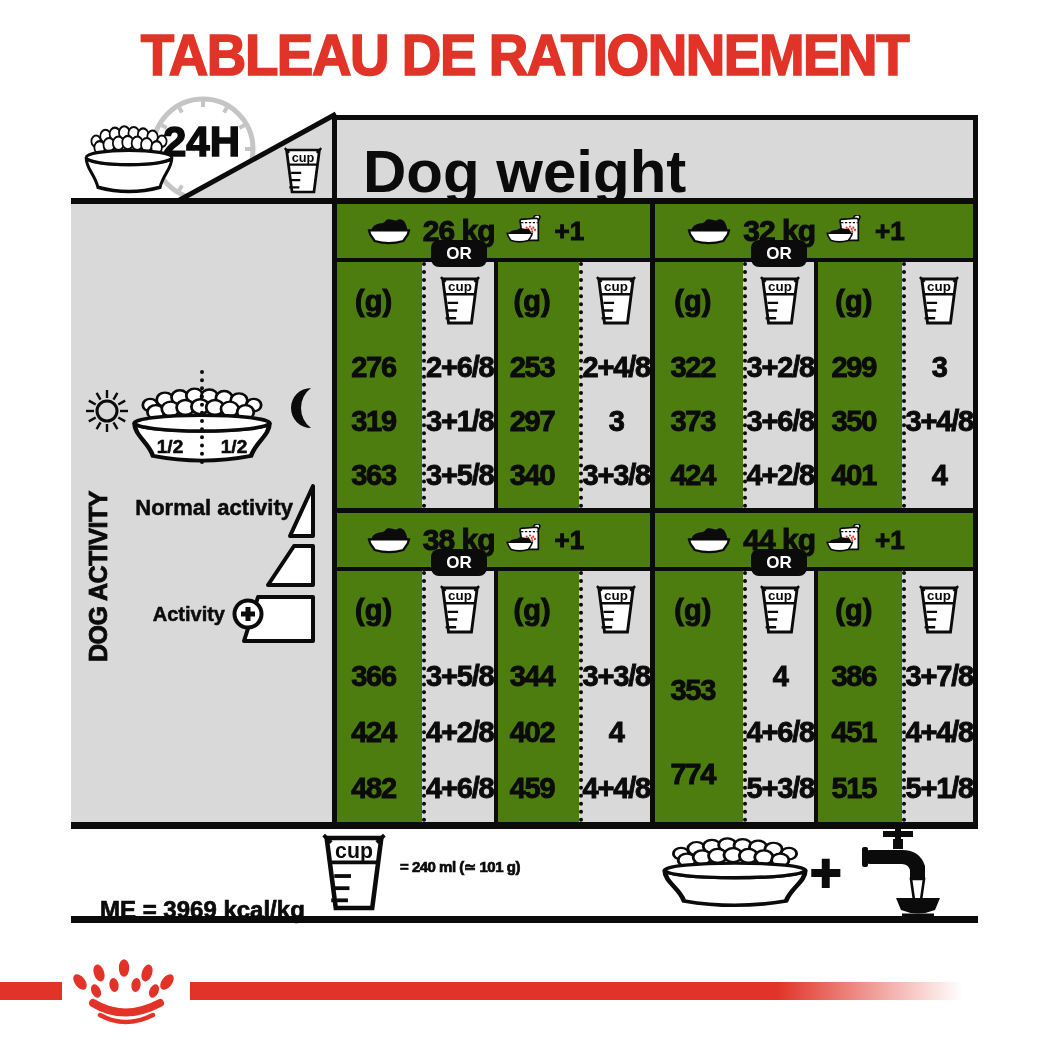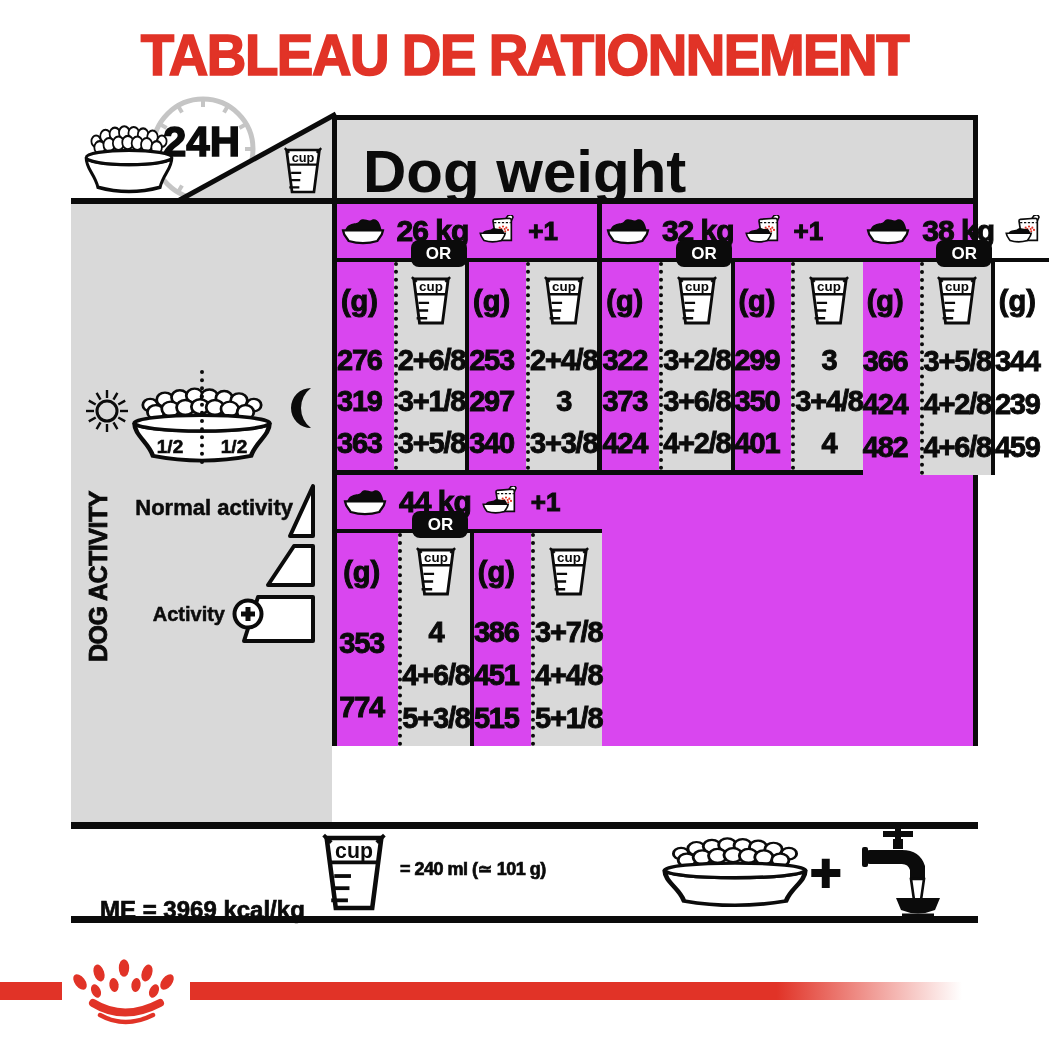--- a/index.html
+++ b/index.html
@@ -44,23 +44,23 @@
     font-size:25px;font-weight:900;white-space:nowrap;display:flex;align-items:center;
     -webkit-text-stroke:0.8px var(--ink);letter-spacing:-0.5px;
   }
   .normal-activity{left:125px;top:495px;width:168px;text-align:right;font-size:22px;font-weight:900;-webkit-text-stroke:0.5px var(--ink);}
   .activity-label{left:125px;top:603px;width:100px;text-align:right;font-size:20px;font-weight:900;-webkit-text-stroke:0.5px var(--ink);}
   .half{font-size:19px;font-weight:900;width:44px;text-align:center;-webkit-text-stroke:0.6px var(--ink);}
   .half-divider{left:200px;top:370px;height:94px;width:0;border-left:4px dotted var(--ink);}
 
   
   .table{
-    left:332px;top:204px;width:646px;height:542px;box-sizing:border-box;
+    left:332px;top:204px;width:646px;height:618px;box-sizing:border-box;
     border-left:5px solid var(--ink);border-right:5px solid var(--ink);
-    display:grid;grid-template-columns:1fr 1fr 1fr;grid-template-rows:1fr 1fr;background:#d946ef;
+    display:grid;grid-template-columns:1fr 1fr;grid-template-rows:1fr 1fr;background:#4d7c0f;
   }
   .section{position:relative;box-sizing:border-box;}
   .sec-tl,.sec-bl{border-right:5px solid var(--ink);}
   .sec-tl,.sec-tr{border-bottom:5px solid var(--ink);}
   .sec-header{
     height:58px;box-sizing:border-box;border-bottom:4px solid var(--ink);
     display:flex;align-items:center;justify-content:center;gap:10px;padding-right:38px;position:relative;
   }
   .wt{font-size:30px;font-weight:900;letter-spacing:-1px;-webkit-text-stroke:1px var(--ink);}
   .p1{font-size:26px;font-weight:900;-webkit-text-stroke:1px var(--ink);}
@@ -71,21 +71,21 @@
   }
   .cols{display:grid;grid-template-columns:1fr 1fr 1fr 1fr;height:calc(100% - 58px);}
   .col{display:flex;flex-direction:column;box-sizing:border-box;padding-bottom:6px;}
   .col-head{height:78px;display:flex;align-items:center;justify-content:center;font-size:29px;font-weight:900;-webkit-text-stroke:1px var(--ink);}
   .cup-col{background:var(--panel-gray);border-left:4px dotted var(--ink);margin-left:12px;}
   .g2{border-left:4px solid var(--ink);}
   .cell{flex:1;display:flex;align-items:center;justify-content:center;font-size:29px;font-weight:900;letter-spacing:-1.2px;-webkit-text-stroke:0.9px var(--ink);}
 
   
   .me-text{left:100px;top:858px;font-size:24px;font-weight:900;margin-top:38px;-webkit-text-stroke:0.7px var(--ink);}
-  .equiv-text{left:400px;top:858px;font-size:18px;font-weight:900;letter-spacing:-0.5px;-webkit-text-stroke:0.7px var(--ink);}
+  .equiv-text{left:400px;top:858px;font-size:15px;font-weight:900;letter-spacing:-0.5px;-webkit-text-stroke:0.7px var(--ink);}
   .plus-big{left:810px;top:841px;font-size:54px;font-weight:900;-webkit-text-stroke:2px var(--ink);}
 
   
   .bar-left{left:0;top:982px;width:62px;height:18px;background:var(--brand-red);}
   .bar-right{left:190px;top:982px;width:772px;height:18px;
     background:linear-gradient(90deg,#e13327 0,#e13327 76%,rgba(225,51,39,0) 100%);}
   svg{display:block;}
 </style>
 </head>
 <body>
@@ -367,21 +367,21 @@
               <use href="#sym-cup"></use>
             </svg>
           </div>
         <div class="cell">3+5/8</div>
         <div class="cell">4+2/8</div>
         <div class="cell">4+6/8</div>
       </div>
       <div class="col g2">
         <div class="col-head">(g)</div>
         <div class="cell">344</div>
-        <div class="cell">239</div>
+        <div class="cell">402</div>
         <div class="cell">459</div>
       </div>
       <div class="col cup-col">
         <div class="col-head">
             <svg width="44" height="52" viewBox="0 0 46 54">
               <use href="#sym-cup"></use>
             </svg>
           </div>
         <div class="cell">3+3/8</div>
         <div class="cell">4</div>

